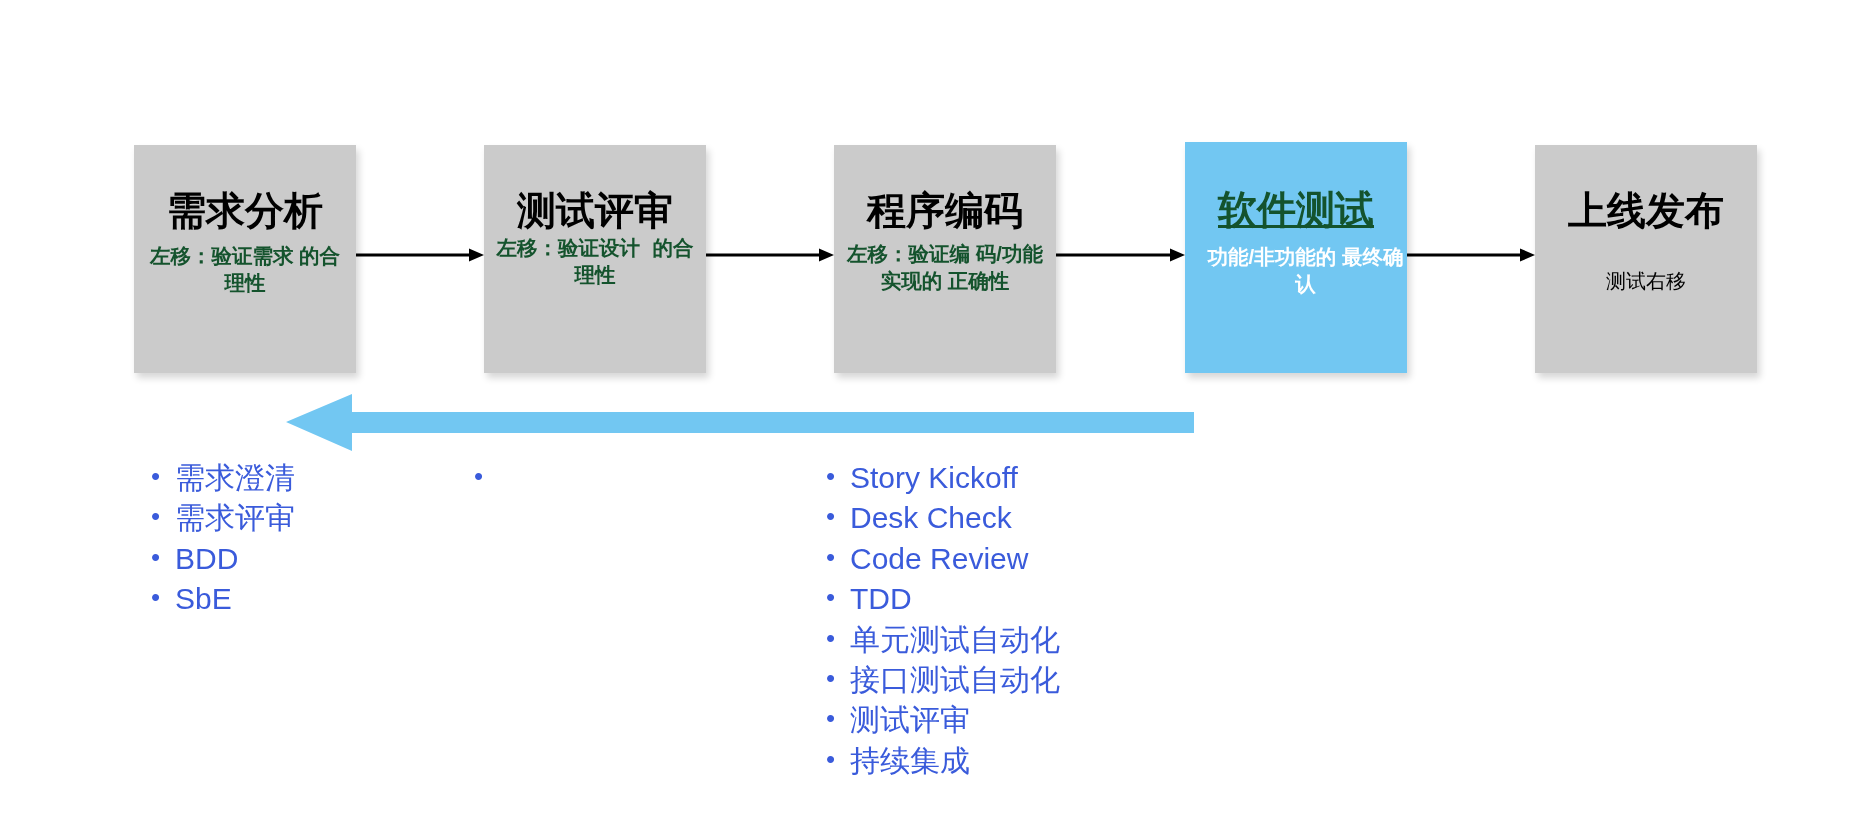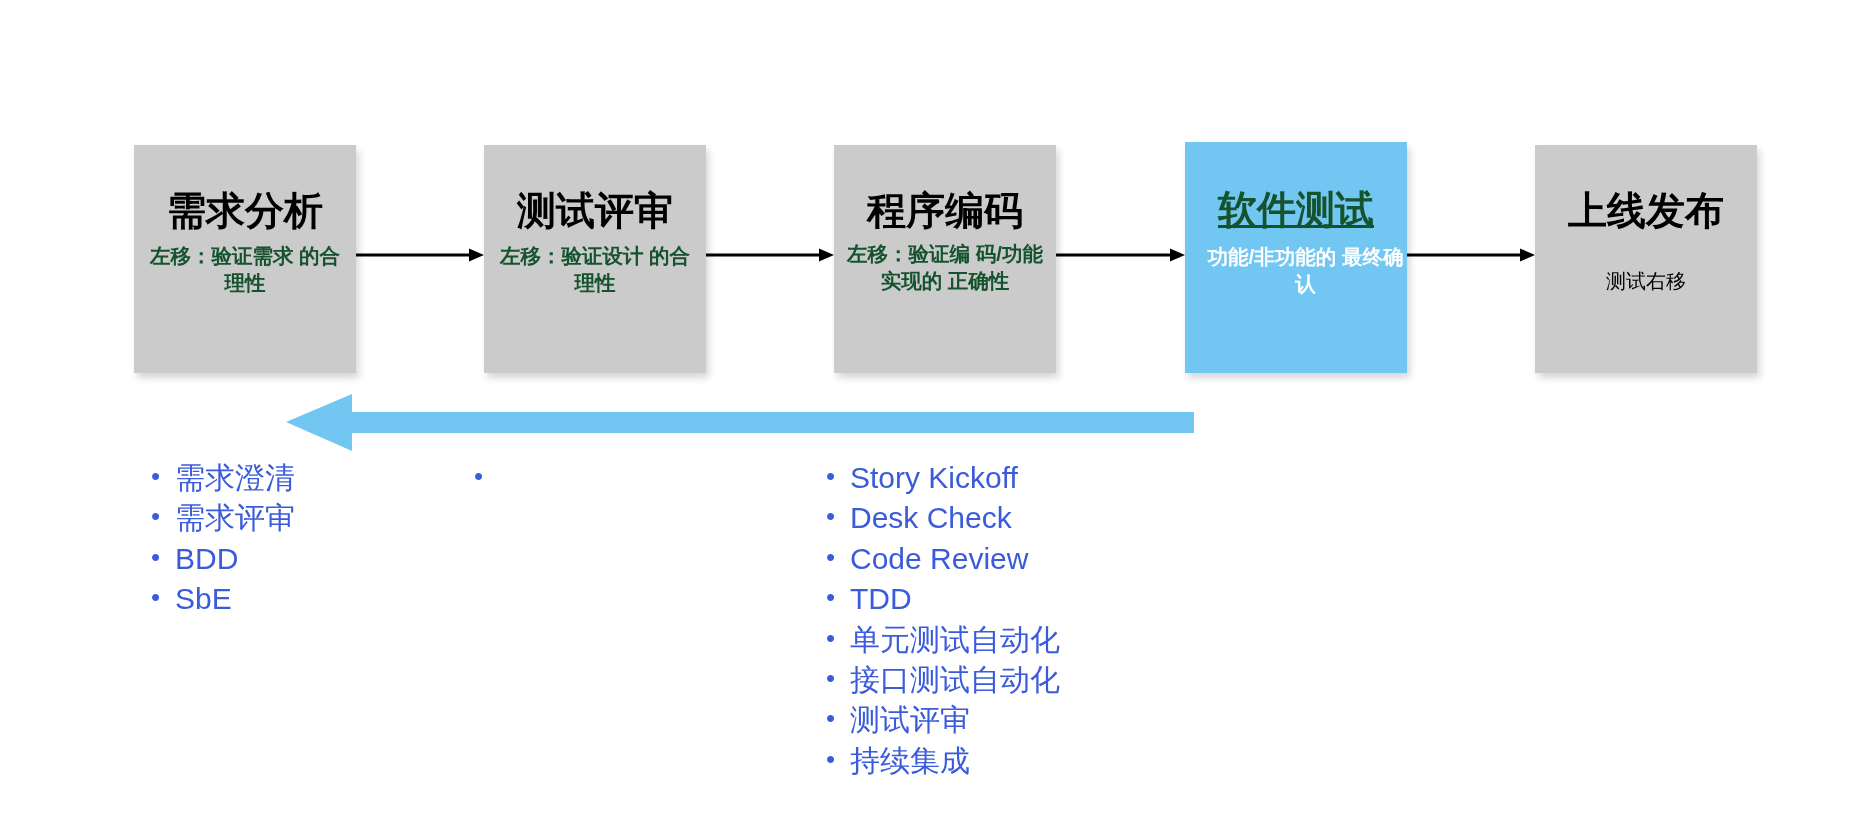--- a/index.html
+++ b/index.html
@@ -103,21 +103,21 @@
 <div id="canvas">
 
   <div class="stage-box gray" style="left: 126px; top: 145px; width: 222px; height: 228px; padding-top: 46px; background: rgb(203, 203, 203);">
     <div class="stage-title">需求分析</div>
     <div class="stage-sub" style="margin-top:10px; width:200px;">左移：验证需求
 的合理性</div>
   </div>
 
   <div class="stage-box gray" style="left: 476px; top: 145px; width: 222px; height: 228px; padding-top: 46px; background: rgb(203, 203, 203);">
     <div class="stage-title">测试评审</div>
-    <div class="stage-sub" style="margin-top:10px; width:200px;">左移：验证设计
+    <div class="stage-sub" style="margin-top:4px; width:200px;font-family:Liberation Mono, monospace;">左移：验证设计
 的合理性</div>
   </div>
 
   <div class="stage-box gray" style="left: 826px; top: 145px; width: 222px; height: 228px; padding-top: 46px; background: rgb(203, 203, 203);">
     <div class="stage-title">程序编码</div>
     <div class="stage-sub" style="margin-top:8px; width:196px;">左移：验证编
 码/功能实现的
 正确性</div>
   </div>
 

